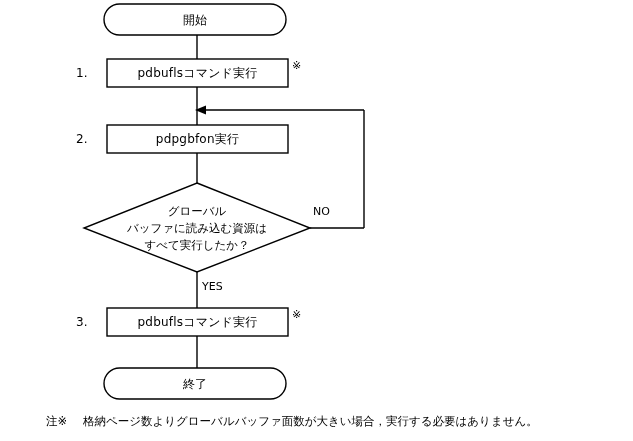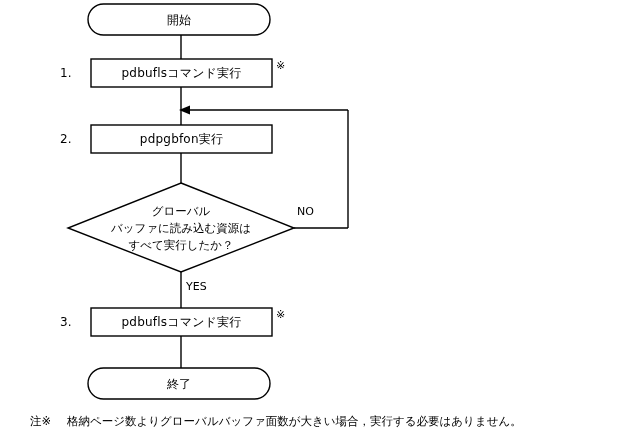--- a/index.html
+++ b/index.html
@@ -11,21 +11,21 @@
   body {
     width: 633px;
     height: 441px;
     position: relative;
     overflow: hidden;
     font-family: "DejaVu Sans", sans-serif;
     color: #000000;
   }
   #flow-root {
     position: absolute;
-    left: 0;
+    left: 16px;
     top: 0;
     width: 514px;
     height: 441px;
   }
   svg.flow-canvas {
     display: block;
     width: 633px;
     height: 441px;
   }
   .shape-outline {

